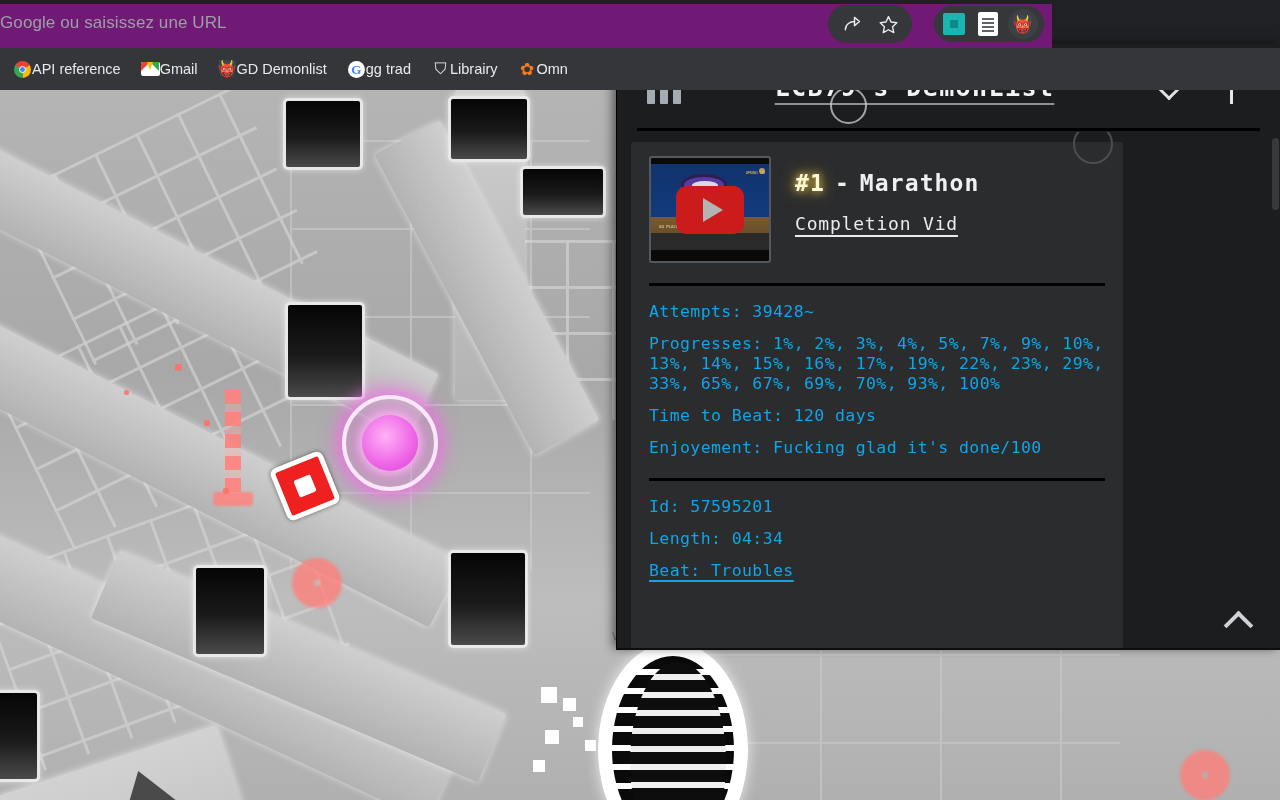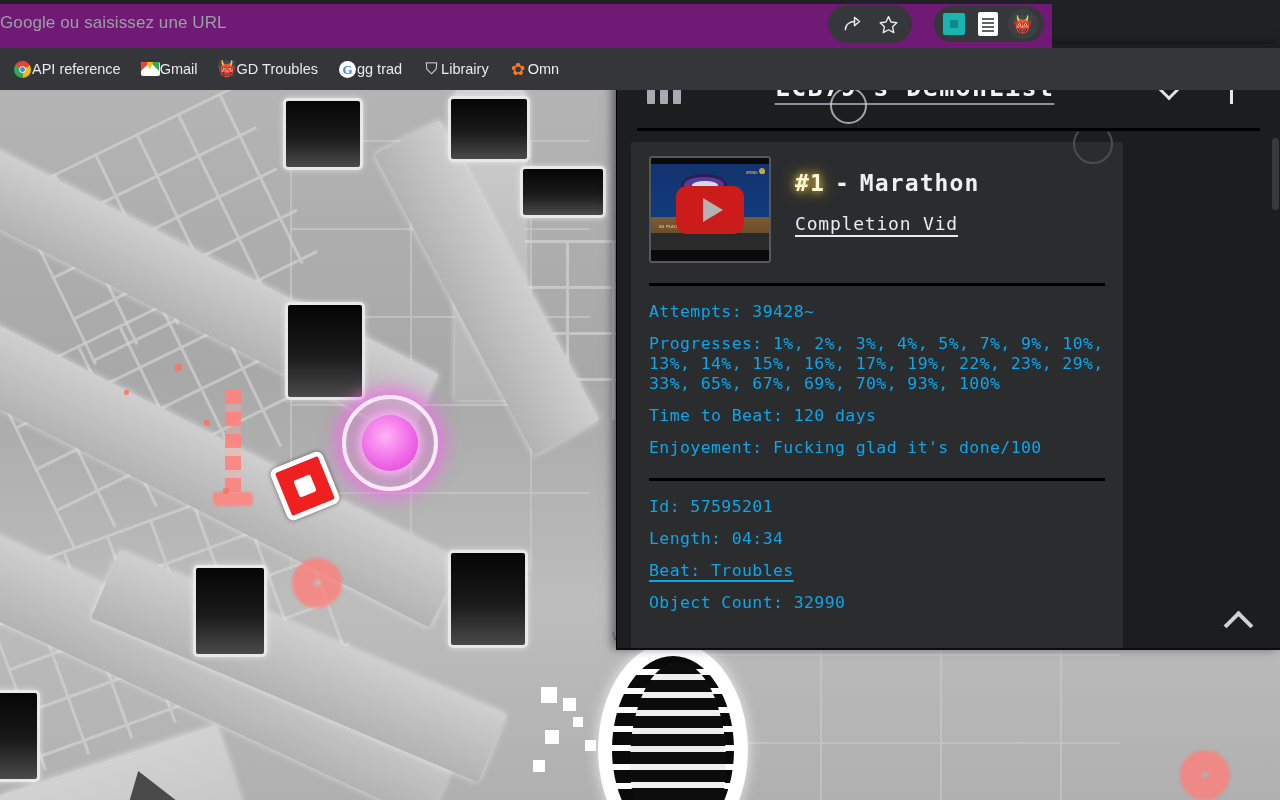--- a/index.html
+++ b/index.html
@@ -469,21 +469,20 @@
           <div class="stat">Time to Beat: 120 days</div>
           <div class="stat">Enjoyement: Fucking glad it's done/100</div>
         </div>
 
         <div class="rule"></div>
 
         <div class="stat-wrap">
           <div class="stat">Id: 57595201</div>
           <div class="stat">Length: 04:34</div>
           <div class="stat song-link">Beat: Troubles</div>
-          <div class="stat">Object Count: 32990</div>
 
         </div>
 
       </div>
 
       <div class="chev-up">
         <span></span>
       </div>
 
       <div class="vscroll-track"></div>
@@ -535,21 +534,21 @@
       <span class="bm-label">API reference</span>
     </div>
     <div class="bm">
       <span class="bm-ico">
           <span class="ico-gmail"></span>
         </span>
       <span class="bm-label">Gmail</span>
     </div>
     <div class="bm">
       <span class="bm-ico ico-demon">👹</span>
-      <span class="bm-label">GD Troubles</span>
+      <span class="bm-label">GD Demonlist</span>
     </div>
     <div class="bm">
       <span class="bm-ico">
           <span class="ico-google">G</span>
         </span>
       <span class="bm-label">gg trad</span>
     </div>
     <div class="bm">
       <span class="bm-ico ico-book">⛉</span>
       <span class="bm-label">Librairy</span>

